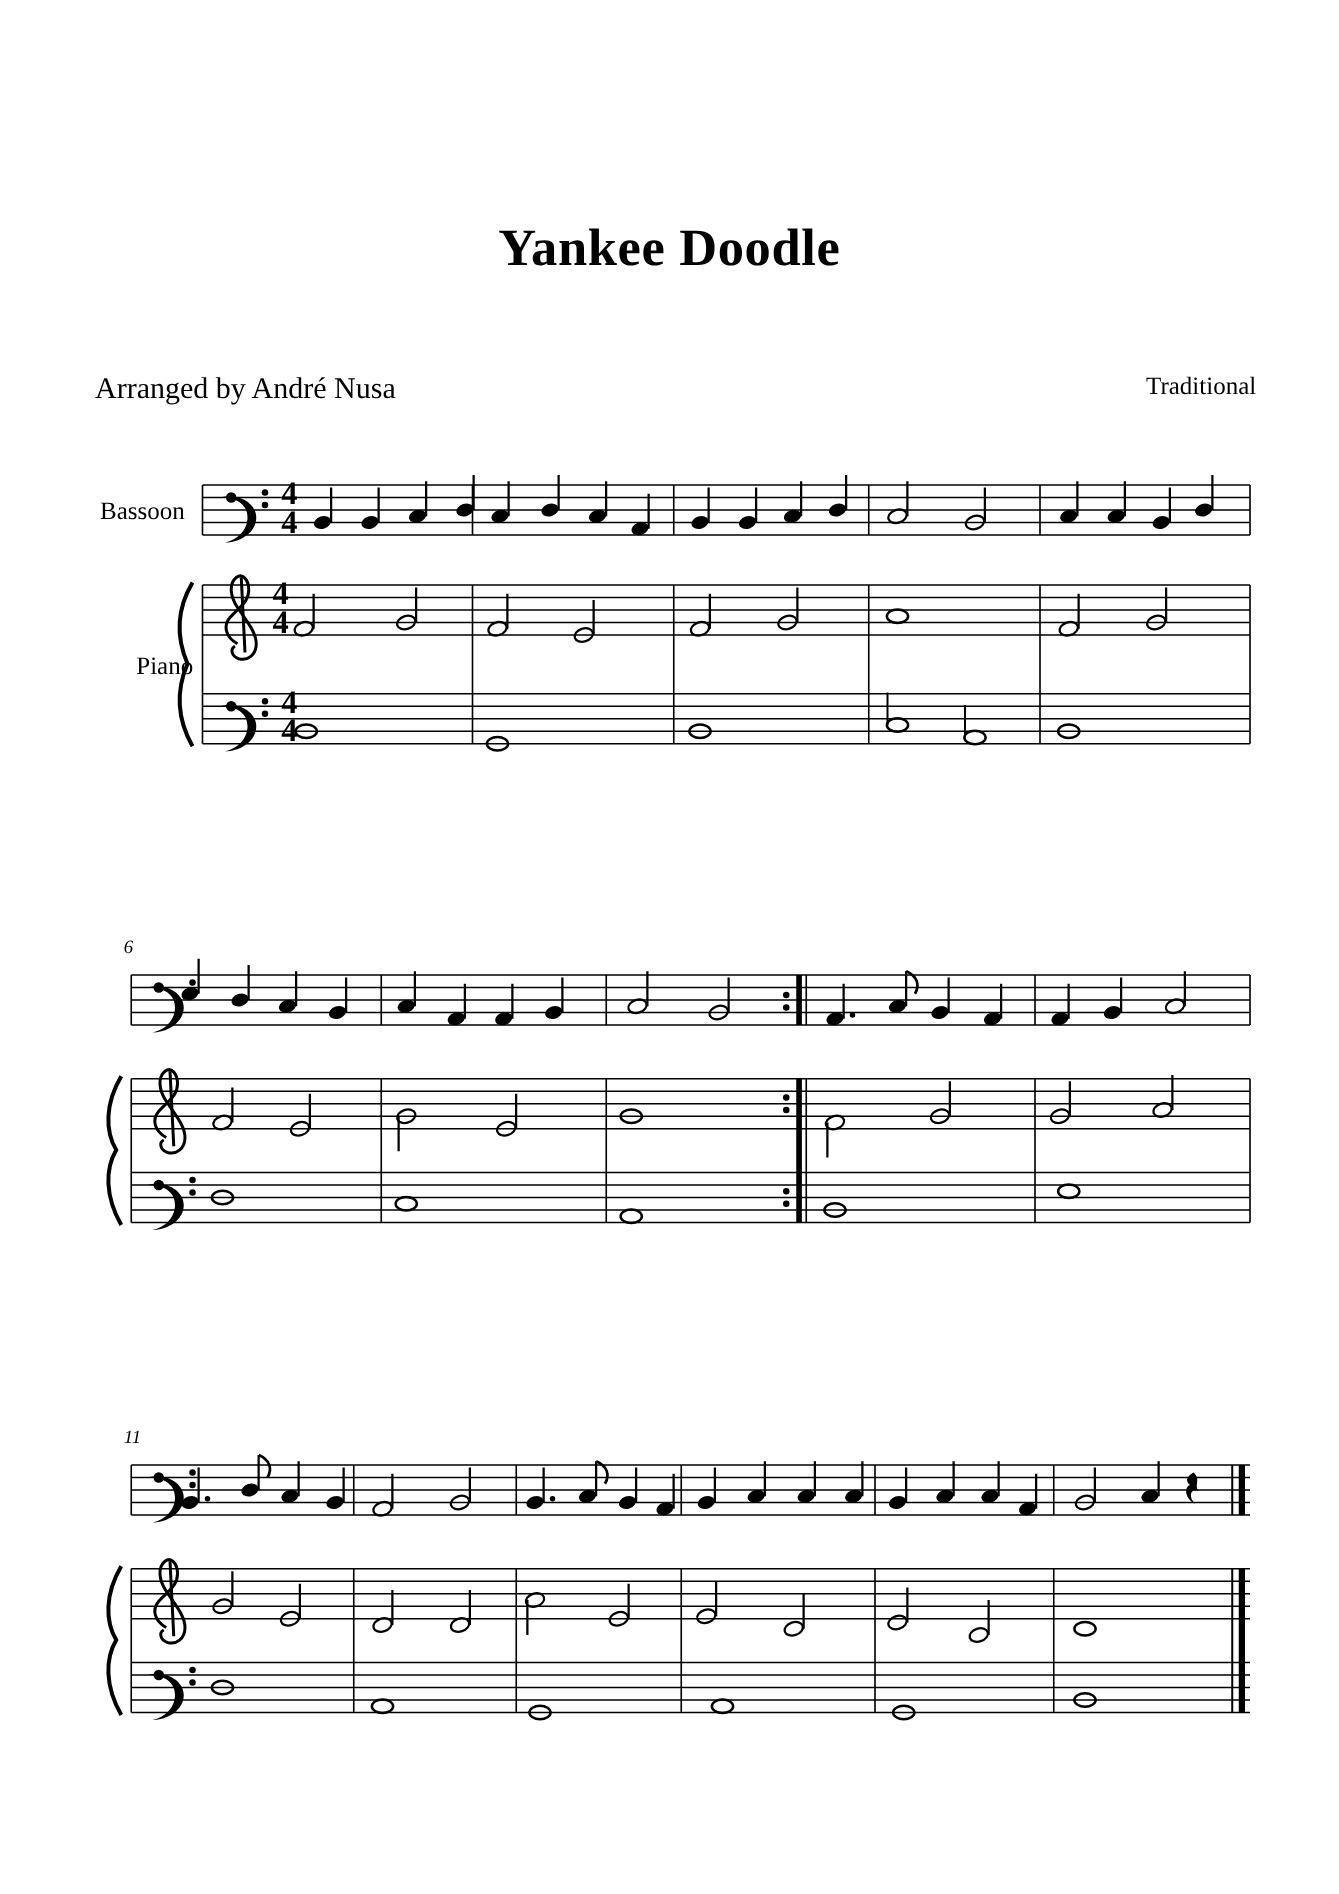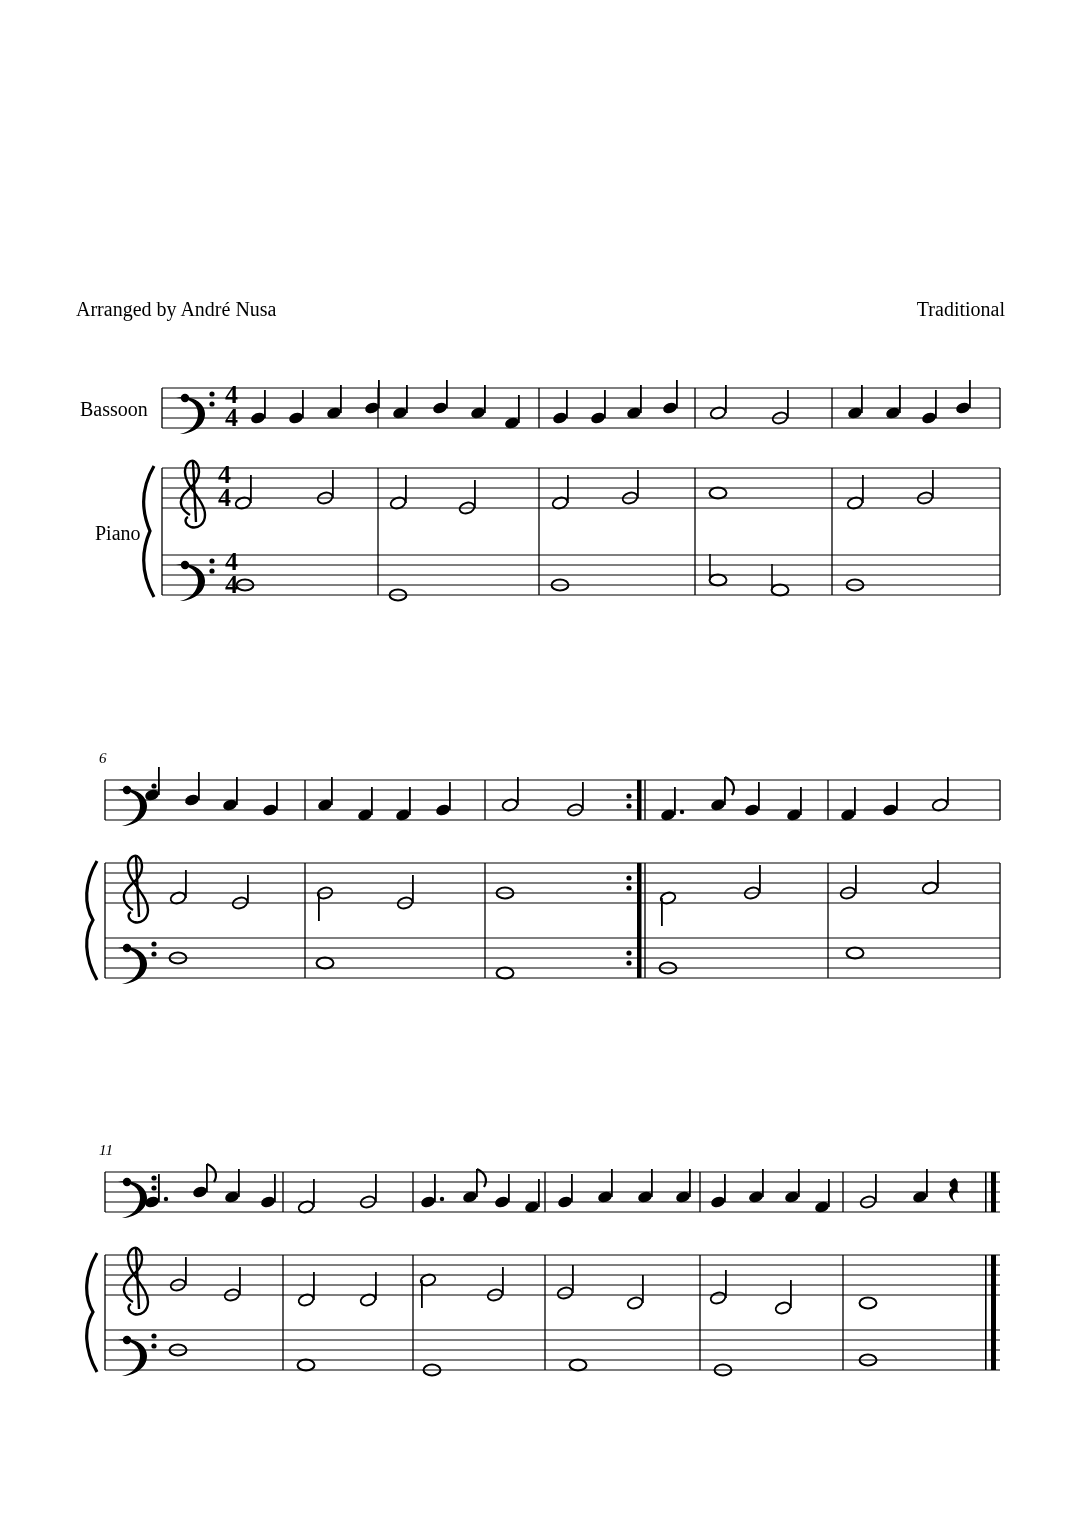--- a/index.html
+++ b/index.html
@@ -28,21 +28,21 @@
     text-align: center;
     font-size: 42px;
     font-weight: bold;
     letter-spacing: 0.5px;
     font-family: "Liberation Serif", serif;
   }
   .arranger {
     position: absolute;
     top: 298px;
     left: 76px;
-    font-size: 20px;
+    font-size: 24px;
   }
   .composer {
     position: absolute;
     top: 298px;
     right: 66px;
     font-size: 20px;
     text-align: center;
   }
   .system {
     position: absolute;
@@ -64,20 +64,21 @@
     font-style: italic;
     font-family: "Liberation Serif", serif;
   }
   svg { display: block; }
 </style>
 </head>
 <body>
 
 <div class="sheet">
 
+  <div class="title">Yankee Doodle</div>
   <div class="arranger">Arranged by André Nusa</div>
   <div class="composer">Traditional</div>
 
   <div class="system sys1">
     <svg width="1071" height="260" viewBox="0 0 1071 260">
       <g stroke="#000" stroke-width="1.1" fill="none">
 
         <line x1="162" y1="18" x2="1000" y2="18"></line>
         <line x1="162" y1="28" x2="1000" y2="28"></line>
         <line x1="162" y1="38" x2="1000" y2="38"></line>
@@ -271,21 +272,21 @@
         <ellipse cx="780" cy="220" rx="8.5" ry="5.4"></ellipse>
         <ellipse cx="855" cy="215" rx="8.5" ry="5.4"></ellipse>
       </g>
       <g stroke="#000" stroke-width="1.6">
         <line x1="710" y1="184" x2="710" y2="210"></line>
         <line x1="772" y1="194" x2="772" y2="220"></line>
       </g>
     </svg>
 
     <div class="sys-label" style="left:80px; top:28px;">Bassoon</div>
-    <div class="sys-label" style="left:95px; top:152px;">Piano</div>
+    <div class="sys-label" style="left:109px; top:152px;">Piano</div>
   </div>
 
   <div class="system sys2">
     <div class="meas-num" style="left:99px; top:15px;">6</div>
     <svg width="1071" height="270" viewBox="0 0 1071 270">
       <g stroke="#000" stroke-width="1.1" fill="none">
         <line x1="105" y1="45" x2="1000" y2="45"></line>
         <line x1="105" y1="55" x2="1000" y2="55"></line>
         <line x1="105" y1="65" x2="1000" y2="65"></line>
         <line x1="105" y1="75" x2="1000" y2="75"></line>

